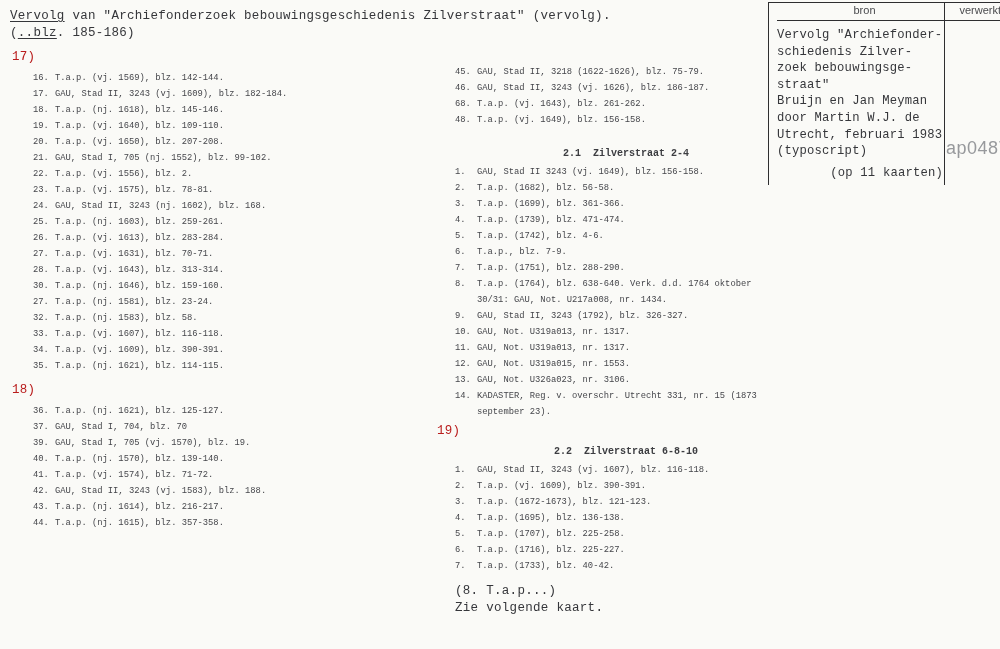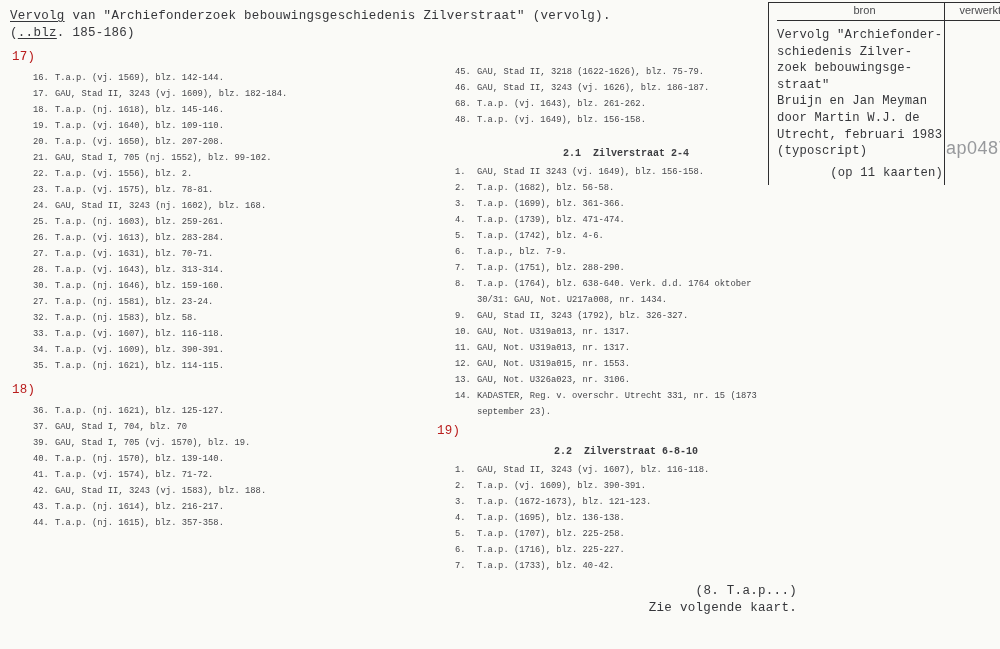--- a/index.html
+++ b/index.html
@@ -23,21 +23,21 @@
   #right-col .section.gap-big{margin-top:18px;}
   #right-col .section.gap-note{margin-top:9px;}
   .items{padding-left:21px;}
   #right-col .items{padding-left:18px;}
   .sub-title{font-size:10px;line-height:16px;font-weight:bold;text-underline-offset:2px;
              padding-left:18px;margin-bottom:2px;white-space:pre;color:#3c3d41;text-align:center;}
   .item{display:flex;align-items:flex-start;}
   .num{flex:none;width:22px;white-space:pre;}
   .txt{flex:1;}
   .line{white-space:pre;}
-  .note-line{font-size:12.5px;line-height:17px;color:#35363a;padding-left:18px;letter-spacing:.3px;text-align:right;}
+  .note-line{font-size:12.5px;line-height:17px;color:#35363a;padding-left:18px;letter-spacing:.3px;}
   
   .bron-box{position:absolute;left:768px;top:2px;width:232px;height:182px;
             border-top:1px solid #2e2e30;border-left:1px solid #2e2e30;}
   .box-sep{position:absolute;left:175px;top:0;bottom:0;width:0;border-left:1px solid #2e2e30;}
   .box-header{position:absolute;left:8px;top:0;right:0;height:17px;border-bottom:1px solid #2e2e30;
               font-family:"Liberation Sans","DejaVu Sans",sans-serif;font-size:11px;color:#4a4b4e;}
   .box-header .h-bron{position:absolute;left:0;width:175px;text-align:center;top:1px;}
   .box-header .h-verwerkt{position:absolute;left:176px;right:0;text-align:right;top:1px;}
   .box-body{position:absolute;left:8px;top:24px;width:166px;
             font-size:12.2px;line-height:16.6px;letter-spacing:.2px;color:#35363a;}

